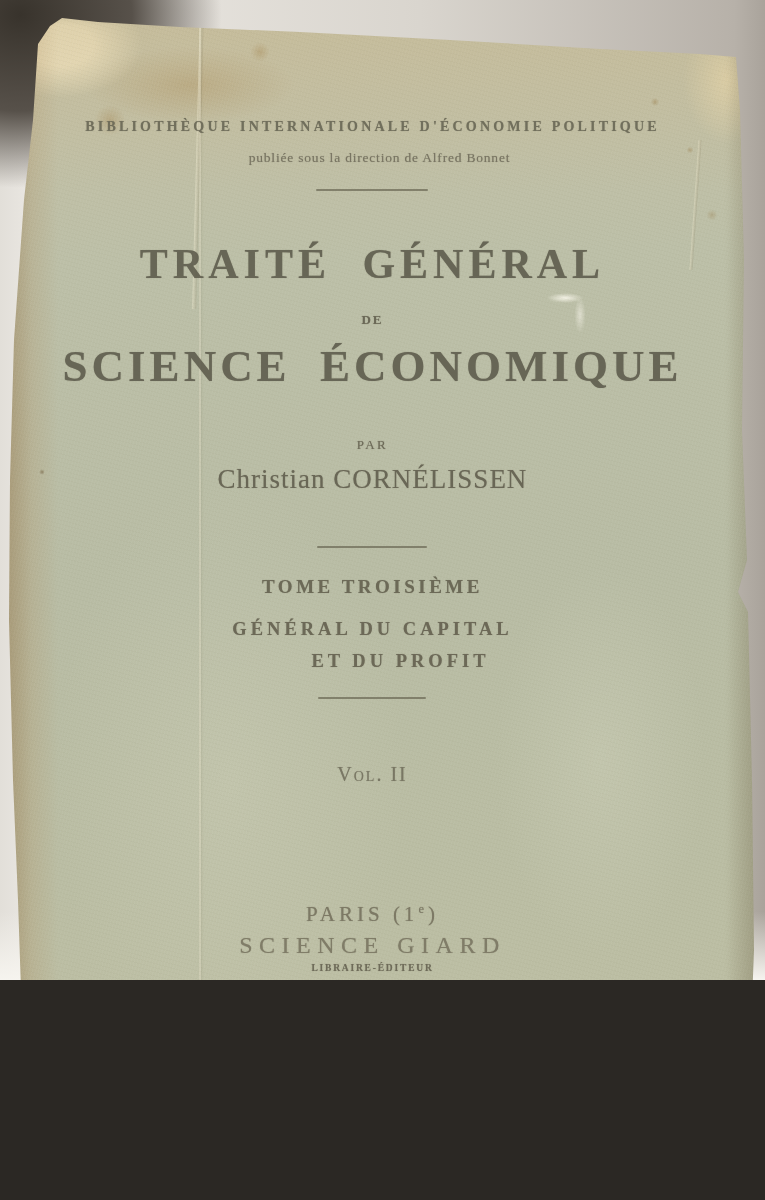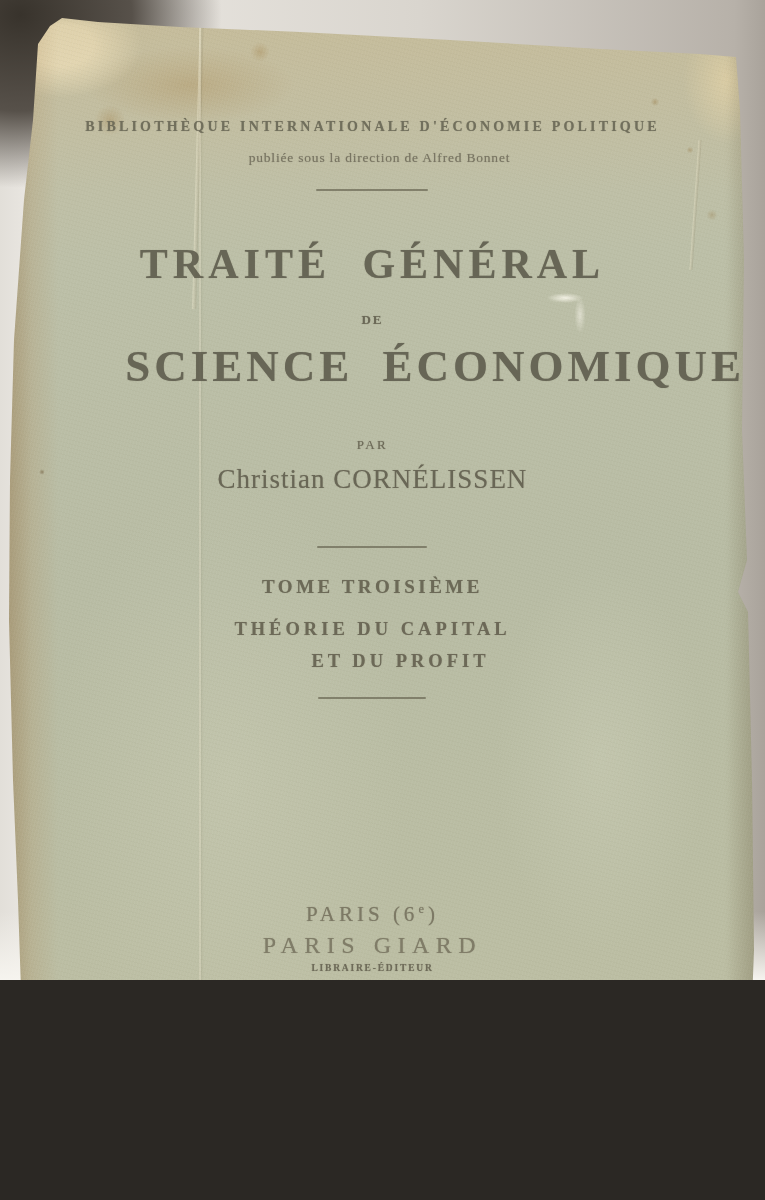--- a/index.html
+++ b/index.html
@@ -68,21 +68,21 @@
     box-shadow:1px 0 2px rgba(110,100,70,0.12);}
   .content{position:absolute;left:0;top:0;width:745px;height:1200px;}
   .line{position:absolute;left:0;width:100%;text-align:center;line-height:1;white-space:nowrap;
     color:#63604f;text-shadow:0 0 1px rgba(99,96,79,0.55);}
   .rule{position:absolute;height:2px;background:#6b6855;opacity:0.72;border-radius:1px;}
   .series-title{top:120px;font-size:14px;font-weight:bold;letter-spacing:3.2px;color:#6b6957;opacity:.92;}
   .series-sub{top:151px;font-size:13.5px;letter-spacing:0.8px;color:#767260;opacity:.95;margin-left:7px;}
   .rule-1{top:189px;left:316px;width:112px;}
   .title-1{top:243px;font-size:42px;font-weight:bold;letter-spacing:5px;word-spacing:16px;color:#5c5a4b;opacity:.88;}
   .title-de{top:313px;font-size:13px;font-weight:bold;letter-spacing:2px;color:#6b6957;}
-  .title-2{top:344px;font-size:45px;font-weight:bold;letter-spacing:4px;word-spacing:14px;color:#5c5a4b;opacity:.88;text-align:right;}
+  .title-2{top:344px;font-size:45px;font-weight:bold;letter-spacing:4px;word-spacing:14px;color:#5c5a4b;opacity:.88;}
   .byline{top:438px;font-size:13px;letter-spacing:2.5px;color:#6e6b59;}
   .author{top:466px;font-size:27px;font-weight:normal;letter-spacing:1px;color:#615e4e;opacity:.9;}
   .rule-2{top:546px;left:317px;width:110px;}
   .tome{top:577px;font-size:19px;font-weight:bold;letter-spacing:3.5px;color:#64614f;opacity:.9;}
   .cap-1{top:620px;font-size:18.5px;font-weight:bold;letter-spacing:4px;color:#64604f;opacity:.9;}
   .cap-2{top:652px;font-size:18.5px;font-weight:bold;letter-spacing:4px;color:#64604f;opacity:.9;padding-left:28px;}
   .rule-3{top:697px;left:318px;width:108px;}
   .vol{top:764px;font-size:20px;letter-spacing:2px;font-variant:small-caps;color:#6e6b59;opacity:.85;}
   .city{top:903px;font-size:21px;letter-spacing:4px;color:#787460;opacity:.92;}
   .city sup{font-size:60%;vertical-align:super;}
@@ -117,26 +117,27 @@
 
       <div class="line title-1">TRAITÉ GÉNÉRAL</div>
       <div class="line title-de">DE</div>
       <div class="line title-2">SCIENCE ÉCONOMIQUE</div>
 
       <div class="line byline">PAR</div>
       <div class="line author">Christian CORNÉLISSEN</div>
       <div class="rule rule-2"></div>
 
       <div class="line tome">TOME TROISIÈME</div>
-      <div class="line cap-1">THÉORIE DU CAPITAL</div>
+      <div class="line cap-1">GÉNÉRAL DU CAPITAL</div>
       <div class="line cap-2">ET DU PROFIT</div>
       <div class="rule rule-3"></div>
 
+      <div class="line vol">Vol. II</div>
 
-      <div class="line city"><span>PARIS (6</span><sup>e</sup><span>)</span></div>
-      <div class="line publisher">PARIS GIARD</div>
+      <div class="line city"><span>PARIS (1</span><sup>e</sup><span>)</span></div>
+      <div class="line publisher">SCIENCE GIARD</div>
       <div class="line role">LIBRAIRE-ÉDITEUR</div>
       <div class="line address">16, RUE SOUFFLOT ET 12, RUE TOULLIER</div>
       <div class="rule rule-4"></div>
     </div>
   </div>
 
 </div>
 
 </body></html>

